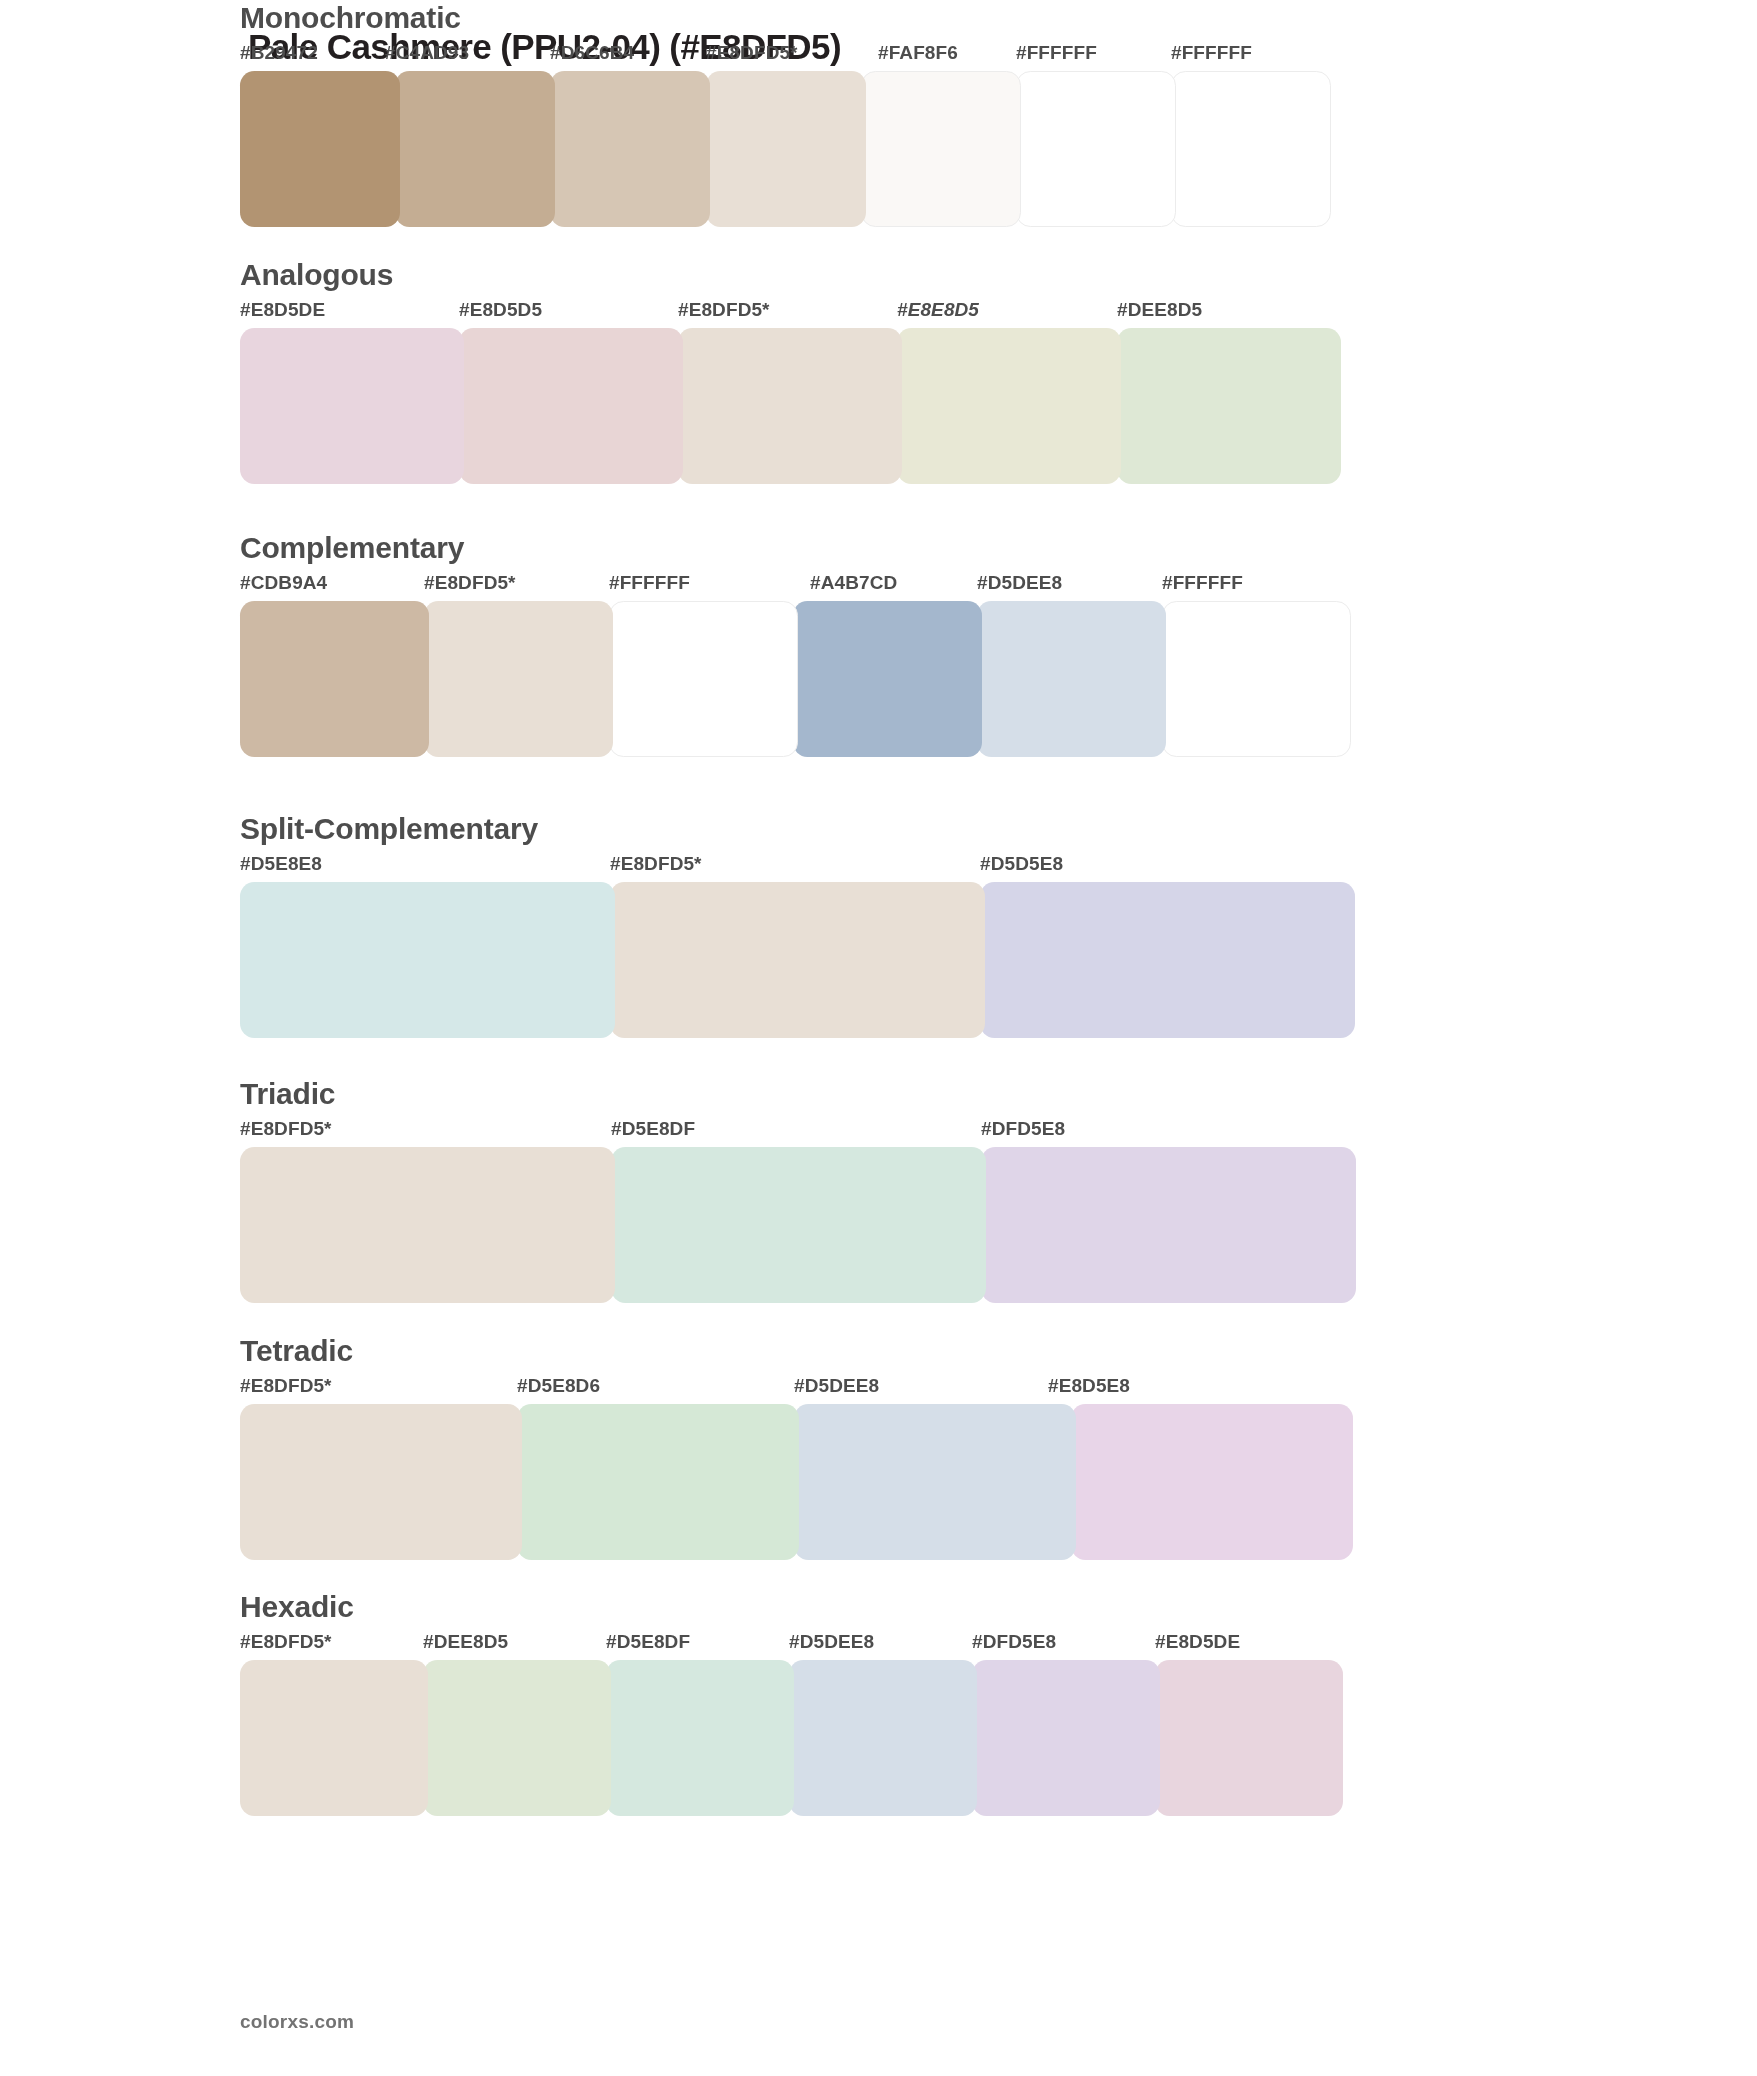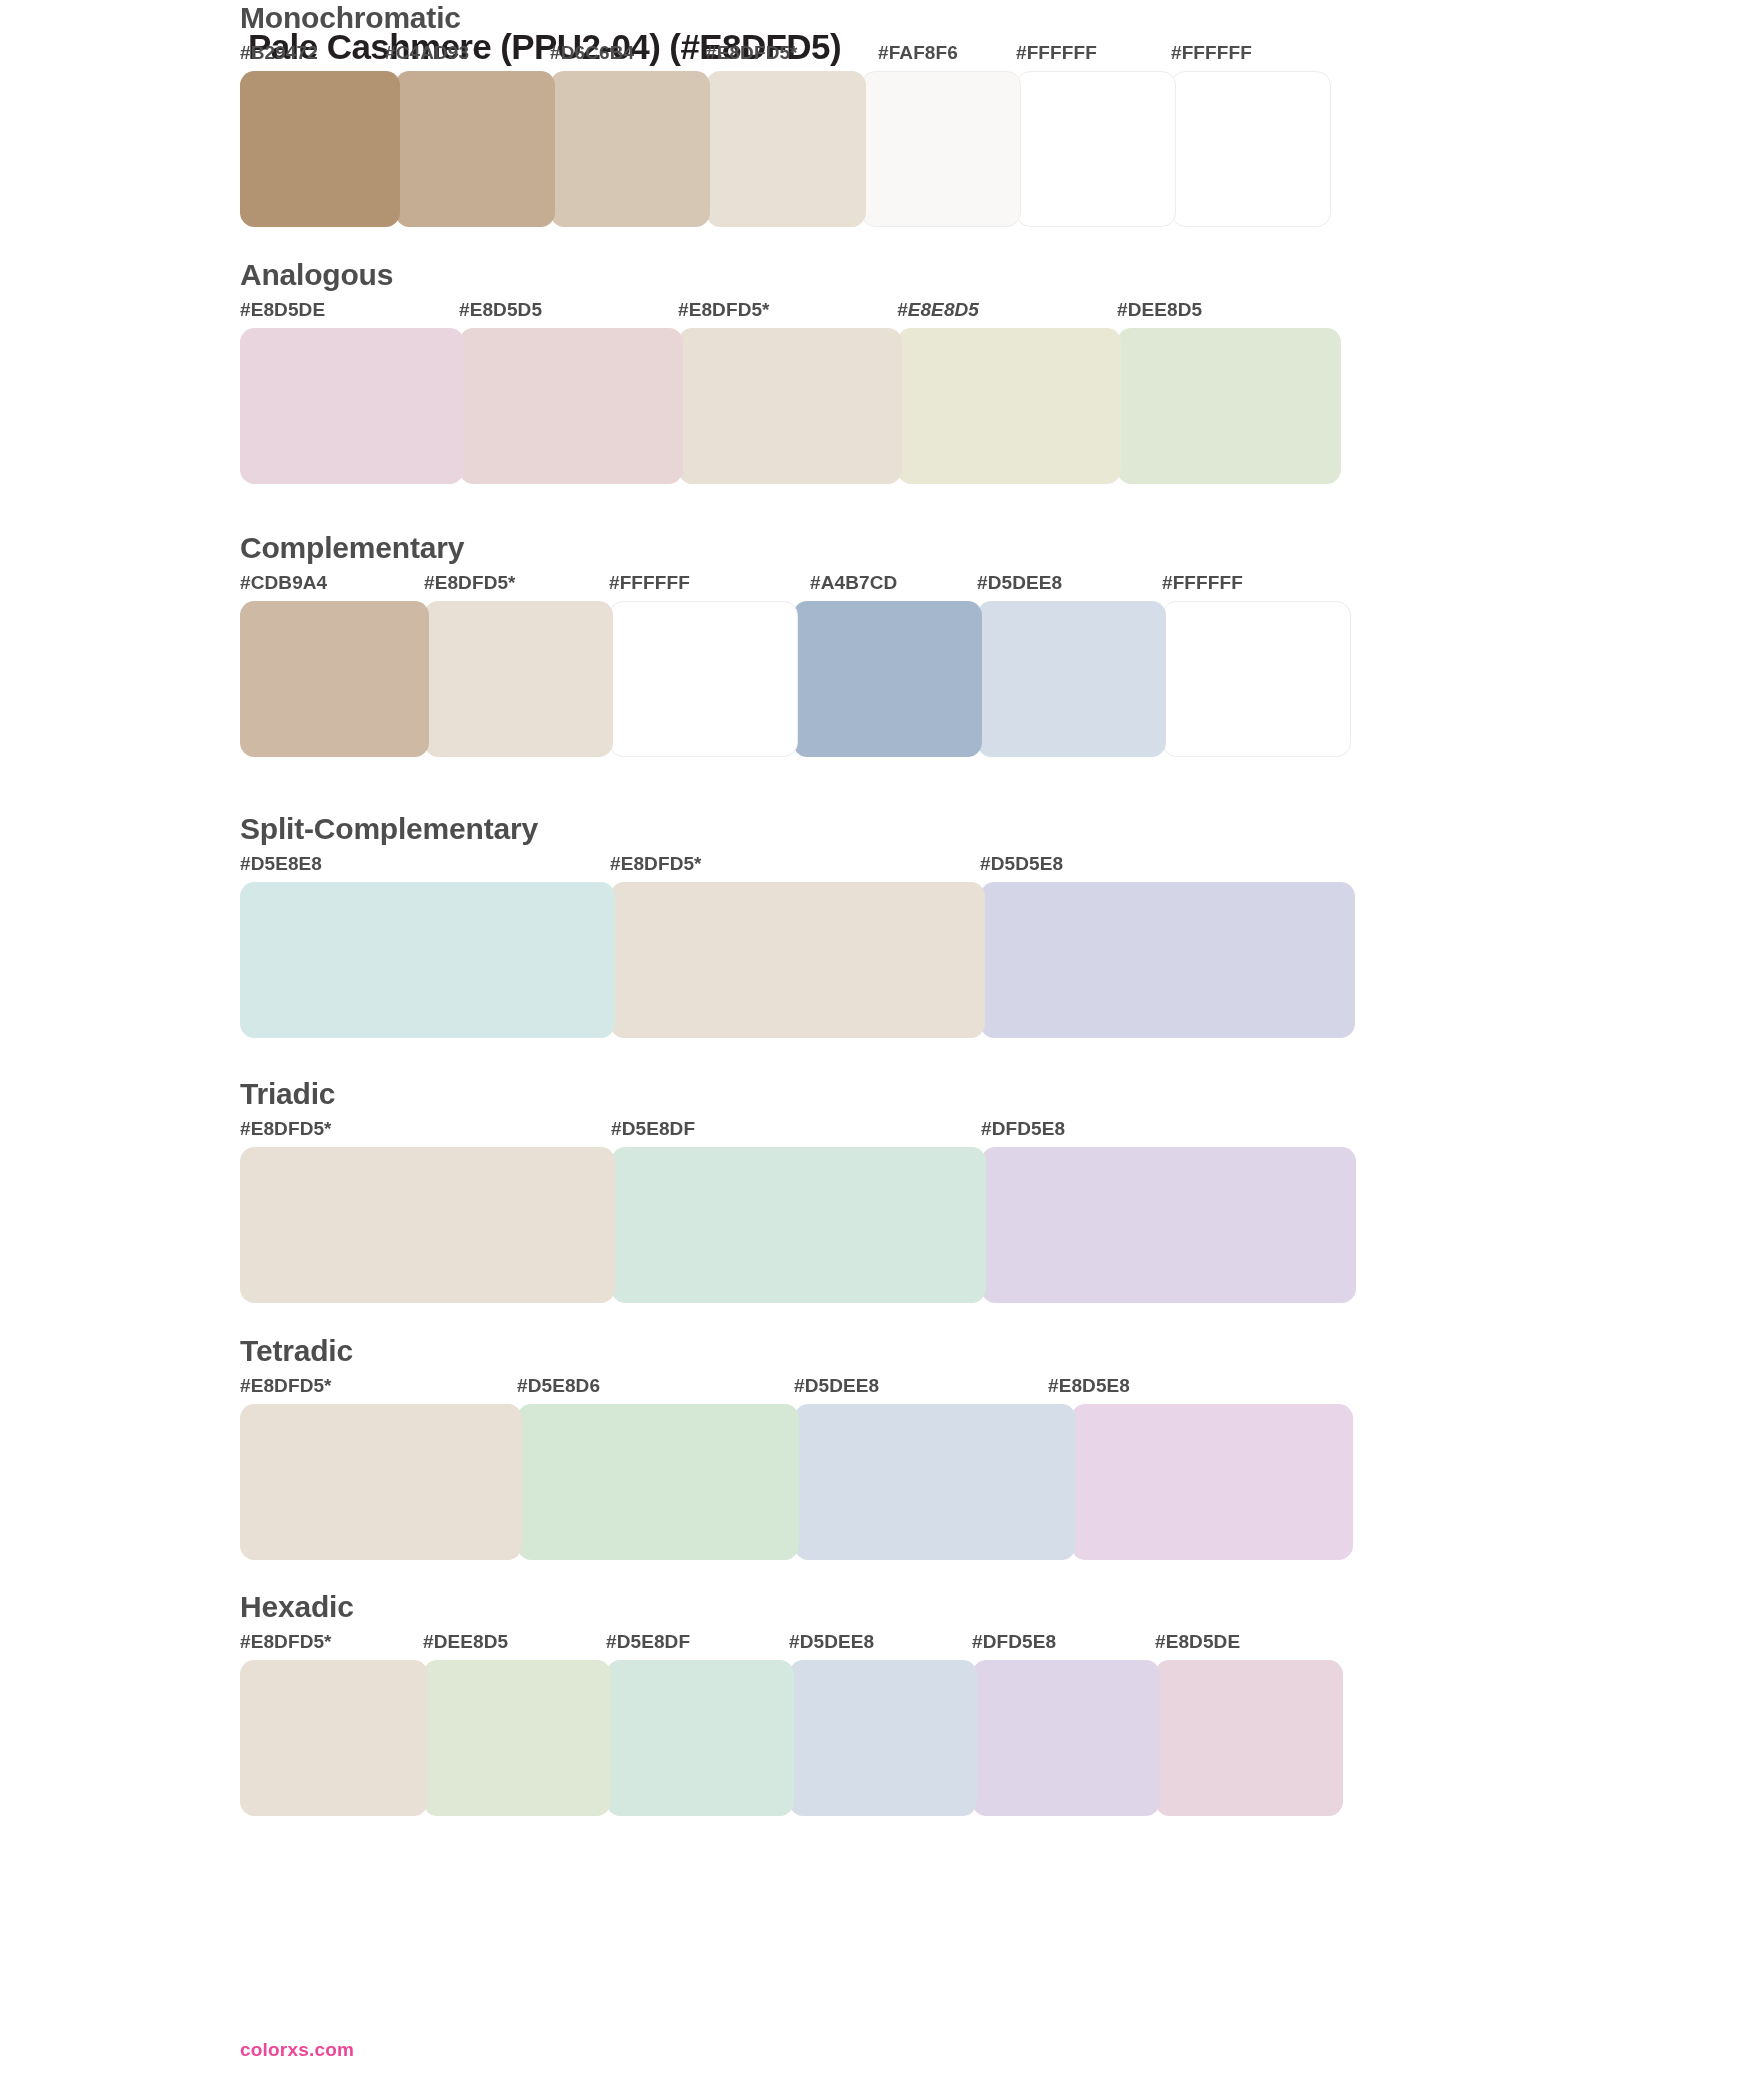--- a/index.html
+++ b/index.html
@@ -92,24 +92,24 @@
     box-sizing: border-box;
   }
   .swatch.light-edge {
     border: 0.8px solid #ececec;
   }
 
   
   .footer {
     position: absolute;
     left: 240px;
-    bottom: 16px;
+    bottom: 44px;
     font-size: 19px;
     font-weight: bold;
-    color: #ec4899;
+    color: #737373;
     letter-spacing: 0.2px;
   }
 </style>
 </head>
 <body>
 
 <div class="page">
 
   <div class="header">
     <h1 class="page-title">Pale Cashmere (PPU2-04) (#E8DFD5)</h1>

